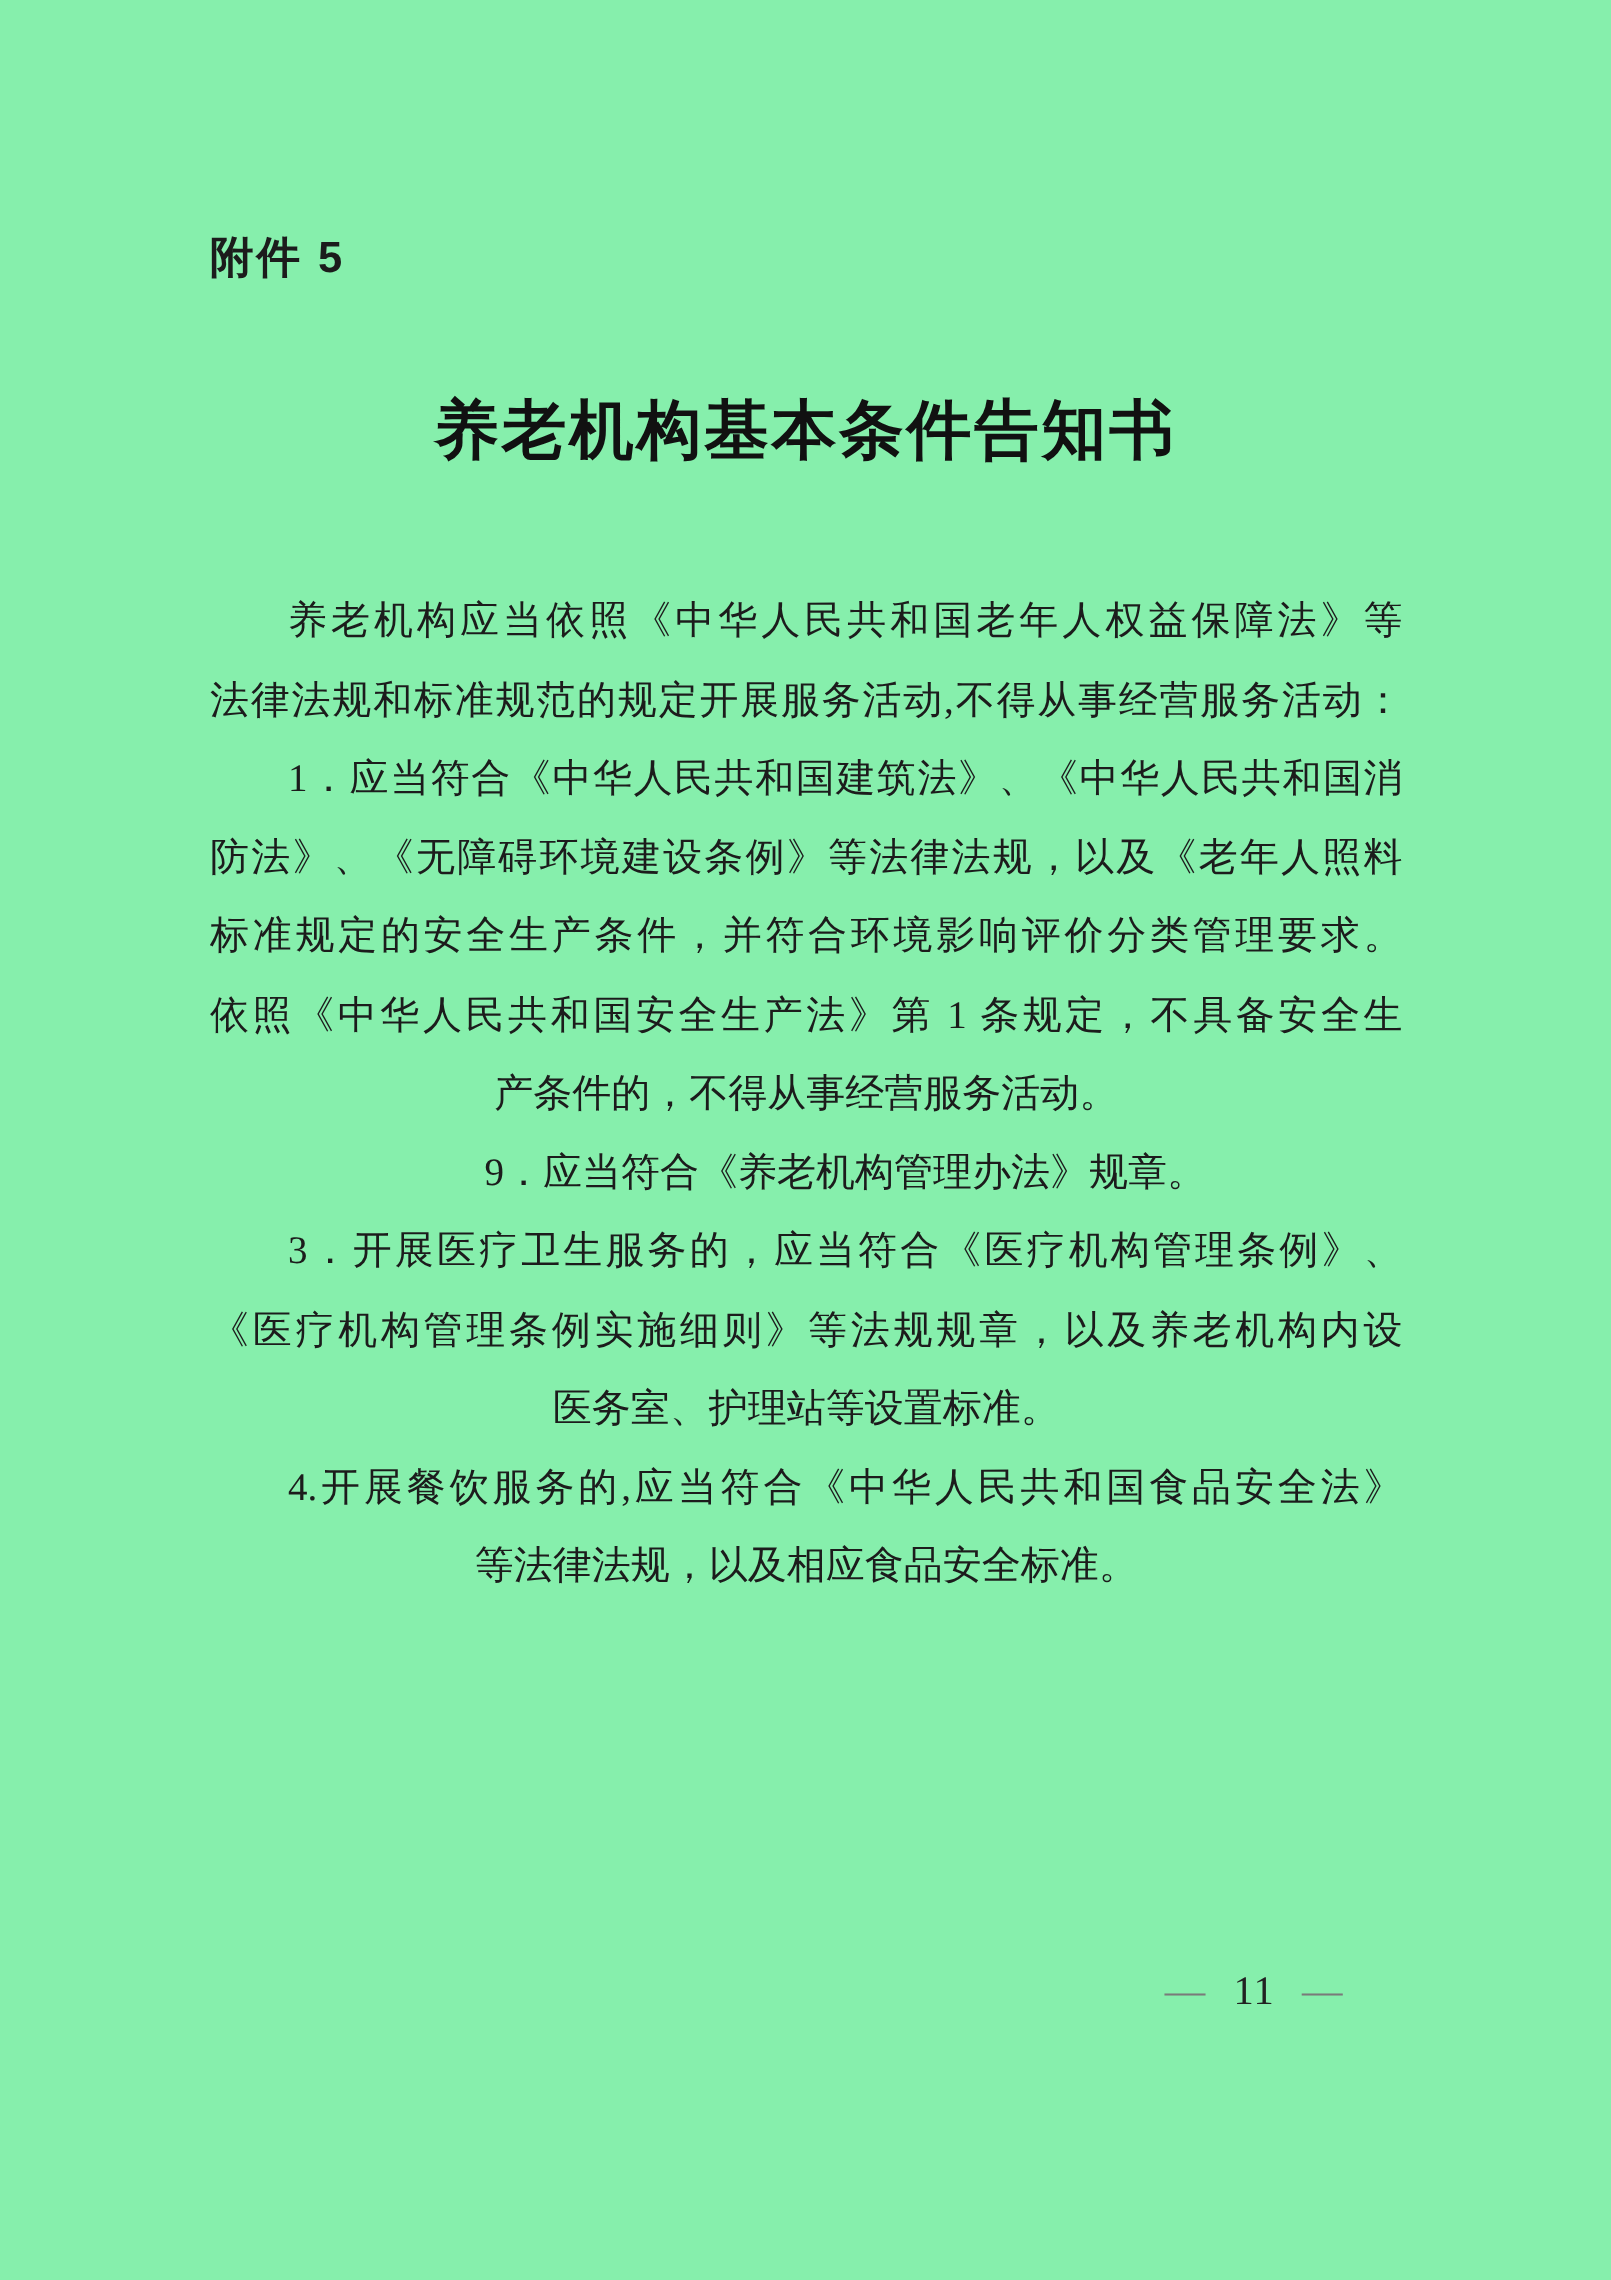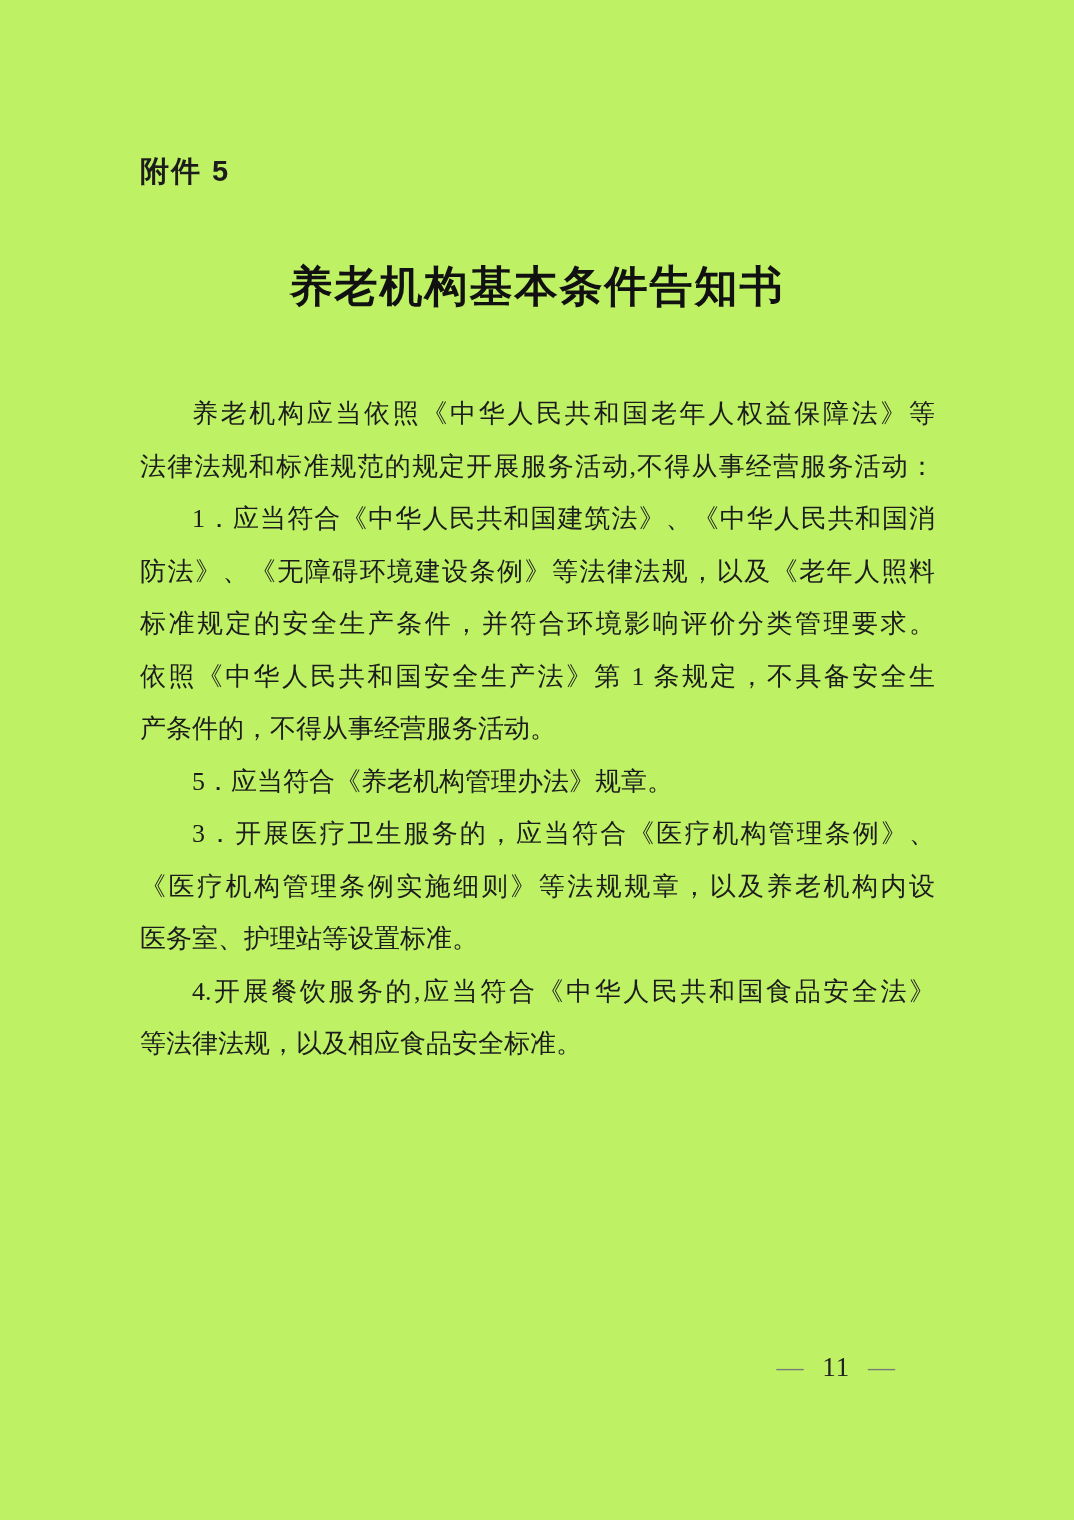--- a/index.html
+++ b/index.html
@@ -5,21 +5,21 @@
   html, body {
     margin: 0;
     padding: 0;
     background: #e8e8e8;
   }
   .page {
     position: relative;
     width: 1074px;
     height: 1520px;
     margin: 0 auto;
-    background: #bef264;
+    background: #86efac;
     overflow: hidden;
     font-family: "Liberation Serif", "DejaVu Serif", serif;
     color: #1c1c1c;
   }
   .attachment-label {
     position: absolute;
     left: 140px;
     top: 152px;
     font-family: "Liberation Sans", "DejaVu Sans", sans-serif;
     font-weight: 600;
@@ -41,34 +41,34 @@
   .body-text {
     position: absolute;
     left: 140px;
     top: 388px;
     width: 795px;
     font-size: 26px;
     line-height: 52.5px;
     color: #1c1c1c;
   }
   .body-text .line {
-    text-align: left;
+    text-align: center;
     white-space: nowrap;
   }
   .body-text .line.fill {
     white-space: normal;
     text-align: justify;
     text-align-last: justify;
   }
   .body-text .line.indent {
     text-indent: 2em;
   }
   .page-footer {
     position: absolute;
-    top: 1352px;
+    top: 1312px;
     right: 168px;
     font-size: 27px;
     letter-spacing: 1px;
     color: #1c1c1c;
     white-space: nowrap;
   }
   .page-footer .dash {
     color: #7a7a7a;
     padding: 0 10px;
   }
@@ -86,21 +86,21 @@
   <div class="doc-title">养老机构基本条件告知书</div>
 
   <div class="body-text">
       <div class="line indent fill">养老机构应当依照《中华人民共和国老年人权益保障法》等</div>
       <div class="line fill">法律法规和标准规范的规定开展服务活动,不得从事经营服务活动：</div>
       <div class="line indent fill">1．应当符合《中华人民共和国建筑法》、《中华人民共和国消</div>
       <div class="line fill">防法》、《无障碍环境建设条例》等法律法规，以及《老年人照料</div>
       <div class="line fill">标准规定的安全生产条件，并符合环境影响评价分类管理要求。</div>
       <div class="line fill">依照《中华人民共和国安全生产法》第 1 条规定，不具备安全生</div>
       <div class="line">产条件的，不得从事经营服务活动。</div>
-      <div class="line indent">5．应当符合《养老机构管理办法》规章。</div>
+      <div class="line indent">9．应当符合《养老机构管理办法》规章。</div>
       <div class="line indent fill">3．开展医疗卫生服务的，应当符合《医疗机构管理条例》、</div>
       <div class="line fill">《医疗机构管理条例实施细则》等法规规章，以及养老机构内设</div>
       <div class="line">医务室、护理站等设置标准。</div>
       <div class="line indent fill">4.开展餐饮服务的,应当符合《中华人民共和国食品安全法》</div>
       <div class="line">等法律法规，以及相应食品安全标准。</div>
     </div>
 
   <div class="page-footer">
     <span class="dash">—</span>
     <span class="num">11</span>

